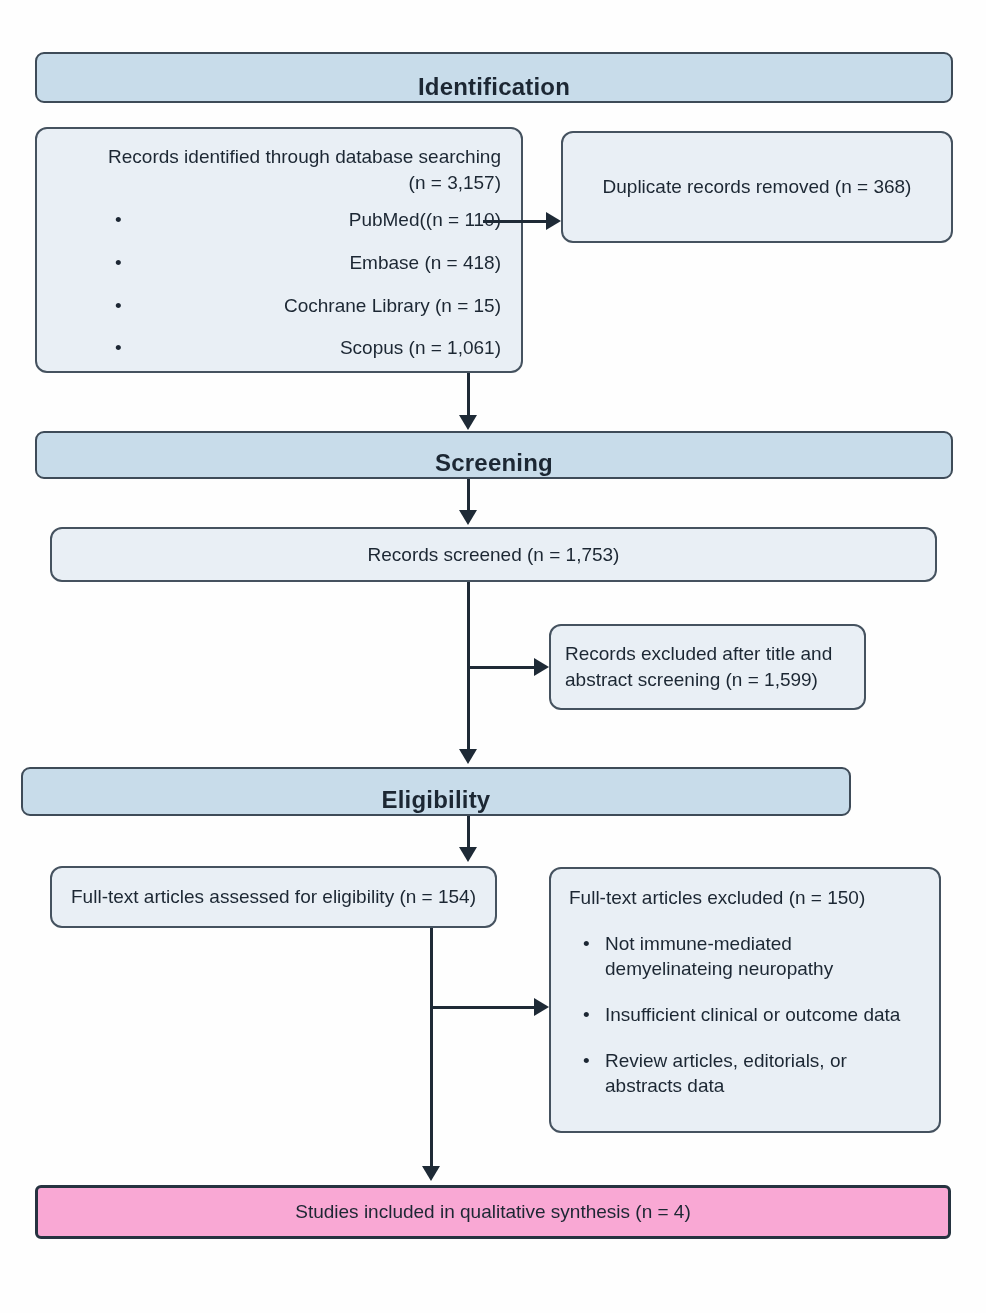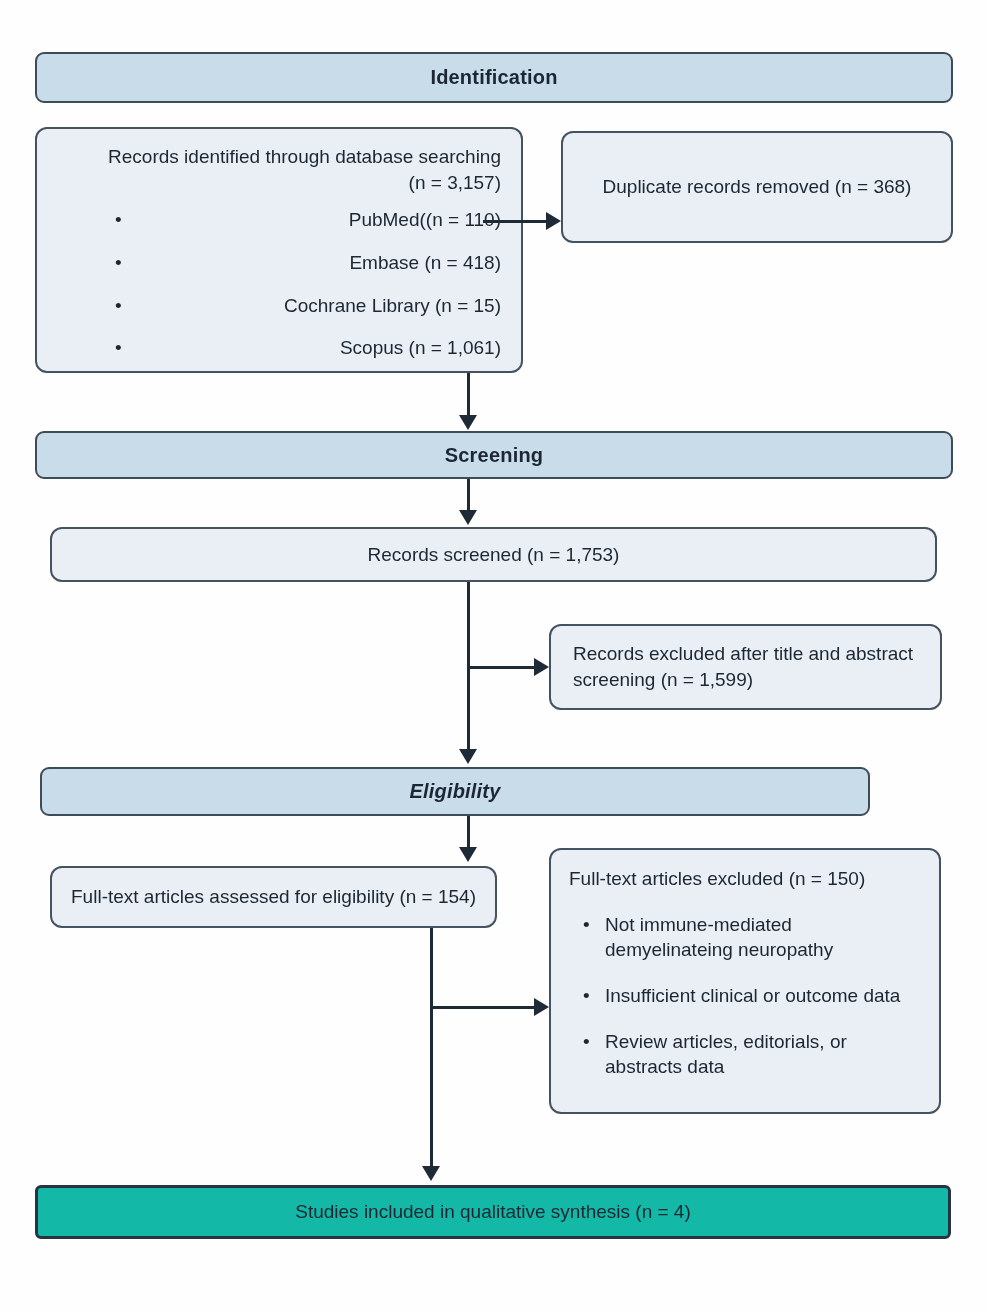--- a/index.html
+++ b/index.html
@@ -15,23 +15,23 @@
     font-family: "Liberation Sans", sans-serif;
     color: #1c2733;
     overflow: hidden;
   }
   .stage-bar {
     position: absolute;
     background: #c8dcea;
     border: 2.5px solid #3e4b58;
     border-radius: 9px;
     display: flex;
-    align-items: center;
+    align-items: flex-end;
     justify-content: center;
-    font-size: 20px;
+    font-size: 24px;
     font-weight: bold;
     box-sizing: border-box;
     letter-spacing: 0.2px;
   }
   .node {
     position: absolute;
     background: #e9eff5;
     border: 2px solid #45525f;
     border-radius: 12px;
     box-sizing: border-box;
@@ -79,32 +79,32 @@
   .arrow-right {
     position: absolute; width: 0; height: 0;
     border-top: 9px solid transparent;
     border-bottom: 9px solid transparent;
     border-left: 15px solid #1e2a36;
   }
 
   
   #bar-identification { left: 35px;  top: 52px;   width: 918px; height: 51px; }
   #bar-screening      { left: 35px;  top: 431px;  width: 918px; height: 48px; }
-  #bar-eligibility    { left: 40px;  top: 767px;  width: 830px; height: 49px; font-style: italic; }
+  #bar-eligibility    { left: 21px;  top: 767px;  width: 830px; height: 49px; }
 
   
   #box-records-identified { left: 35px;  top: 127px;  width: 488px; height: 246px; text-align: right; }
   #box-duplicates         { left: 561px; top: 131px;  width: 392px; height: 112px; }
   #box-screened           { left: 50px;  top: 527px;  width: 887px; height: 55px;  }
-  #box-records-excluded   { left: 549px; top: 624px;  width: 393px; height: 86px;  text-align: left; justify-content: flex-start; padding-left: 22px; }
+  #box-records-excluded   { left: 549px; top: 624px;  width: 317px; height: 86px;  text-align: left; justify-content: flex-start; padding-left: 14px; }
   #box-fulltext-assessed  { left: 50px;  top: 866px;  width: 447px; height: 62px;  }
-  #box-fulltext-excluded  { left: 549px; top: 848px;  width: 392px; height: 266px; }
+  #box-fulltext-excluded  { left: 549px; top: 867px;  width: 392px; height: 266px; }
   #box-included {
     left: 35px; top: 1185px; width: 916px; height: 54px;
-    background: #14b8a6;
+    background: #f9a8d4;
     border: 3px solid #263340;
     border-radius: 6px;
   }
 
   
   #conn1-line  { left: 467px; top: 373px;  height: 45px; }
   #conn1-head  { left: 459px; top: 415px;  }
   #conn2-line  { left: 483px; top: 220px;  width: 64px;  }
   #conn2-head  { left: 546px; top: 212px;  }
   #conn3-line  { left: 467px; top: 479px;  height: 34px; }

